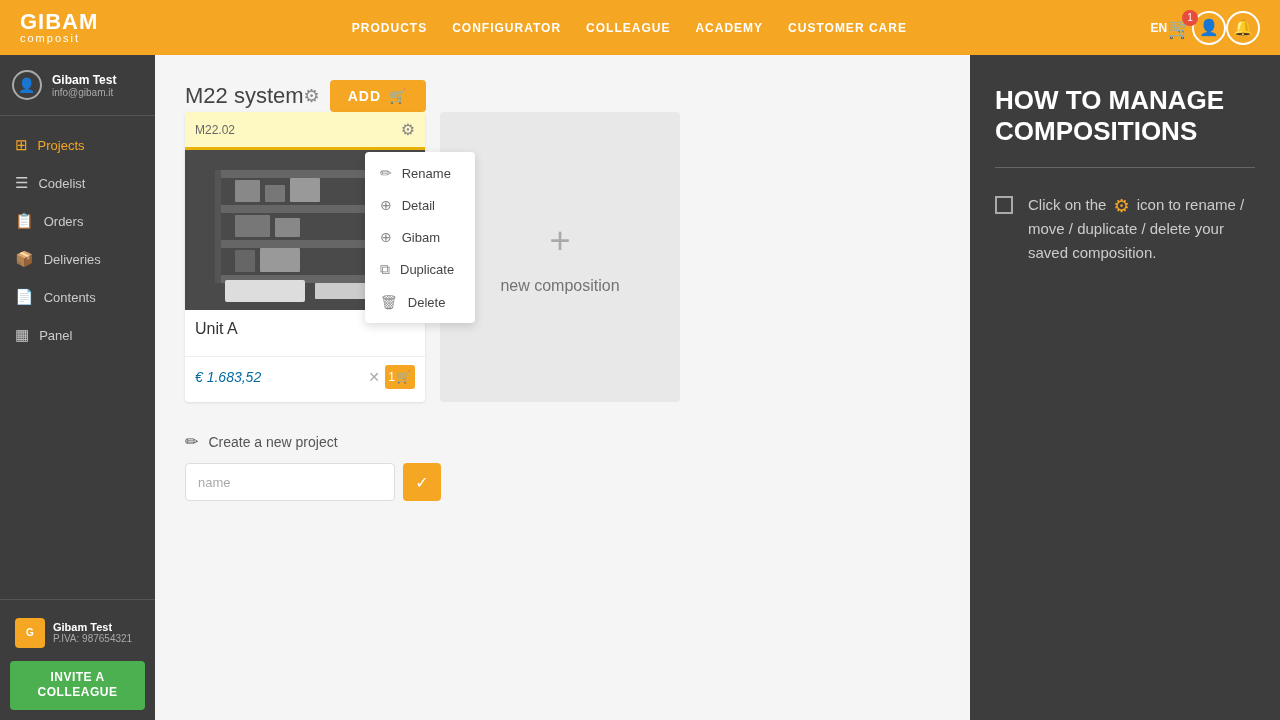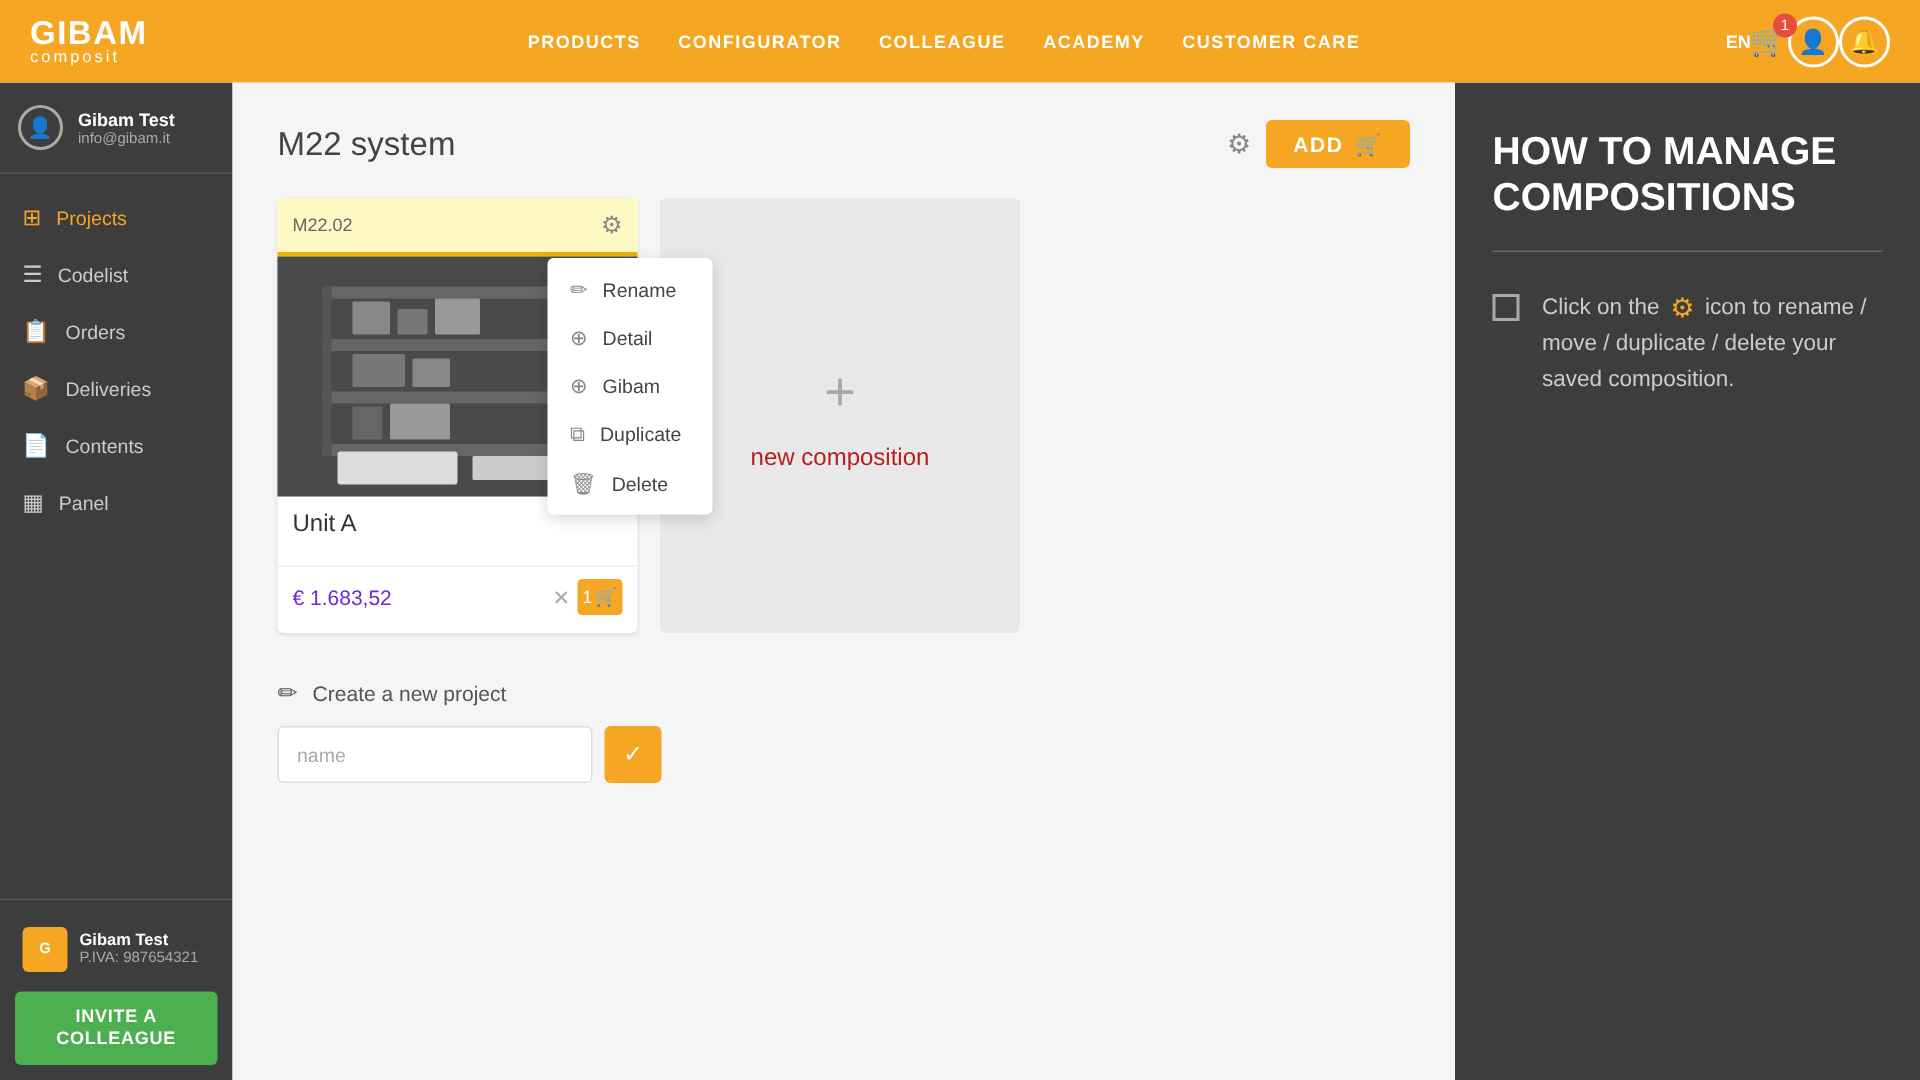--- a/index.html
+++ b/index.html
@@ -192,22 +192,20 @@
     .content-area {
       flex: 1;
       background: #f5f5f5;
       padding: 25px 30px;
       overflow-y: auto;
       position: relative;
     }
     .page-header {
       display: flex;
       align-items: center;
-      justify-content: space-between;
-      margin-bottom: 20px;
     }
     .page-title {
       font-size: 22px;
       color: #444;
       font-weight: 400;
     }
     .header-actions {
       display: flex;
       align-items: center;
       gap: 10px;
@@ -281,21 +279,21 @@
       font-weight: 400;
       margin-bottom: 8px;
     }
     .composition-footer {
       display: flex;
       align-items: center;
       justify-content: space-between;
       padding: 8px 10px;
       border-top: 1px solid #eee;
     }
-    .price { font-size: 14px; color: #6d28d9; }
+    .price { font-size: 14px; color: #0369a1; font-style: italic; }
     .cart-actions {
       display: flex;
       align-items: center;
       gap: 5px;
     }
     .remove-btn {
       background: none;
       border: none;
       color: #aaa;
       cursor: pointer;
@@ -328,21 +326,21 @@
       justify-content: center;
       cursor: pointer;
       gap: 15px;
       border: none;
     }
     .plus-icon {
       font-size: 36px;
       color: #aaa;
       font-weight: 200;
     }
-    .new-comp-label { font-size: 16px; color: #b91c1c; }
+    .new-comp-label { font-size: 16px; color: #737373; }
 
     
     .context-menu {
       position: absolute;
       top: 40px;
       left: 180px;
       background: white;
       border-radius: 4px;
       box-shadow: 0 3px 10px rgba(0,0,0,0.15);
       z-index: 100;

